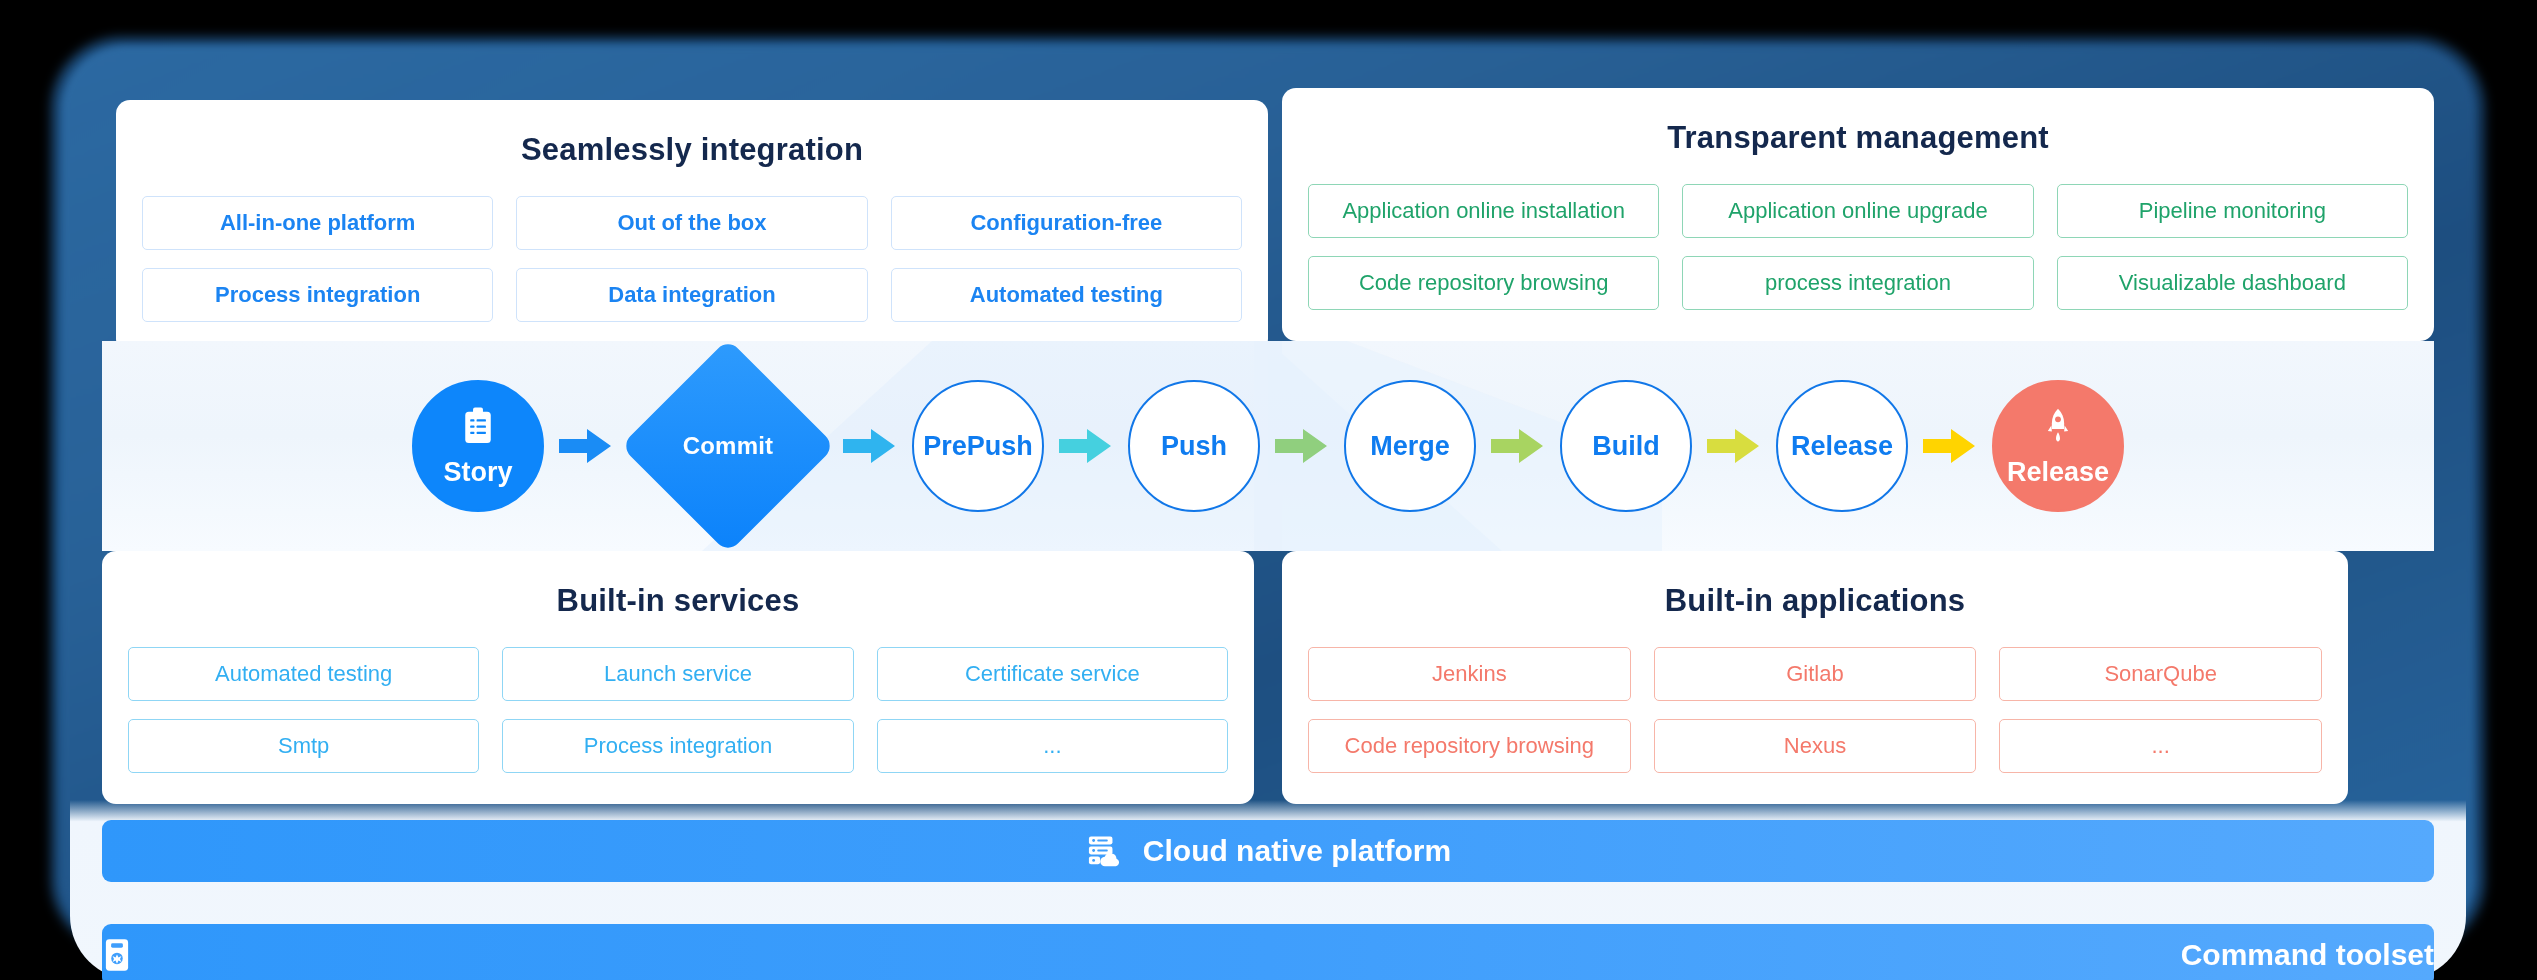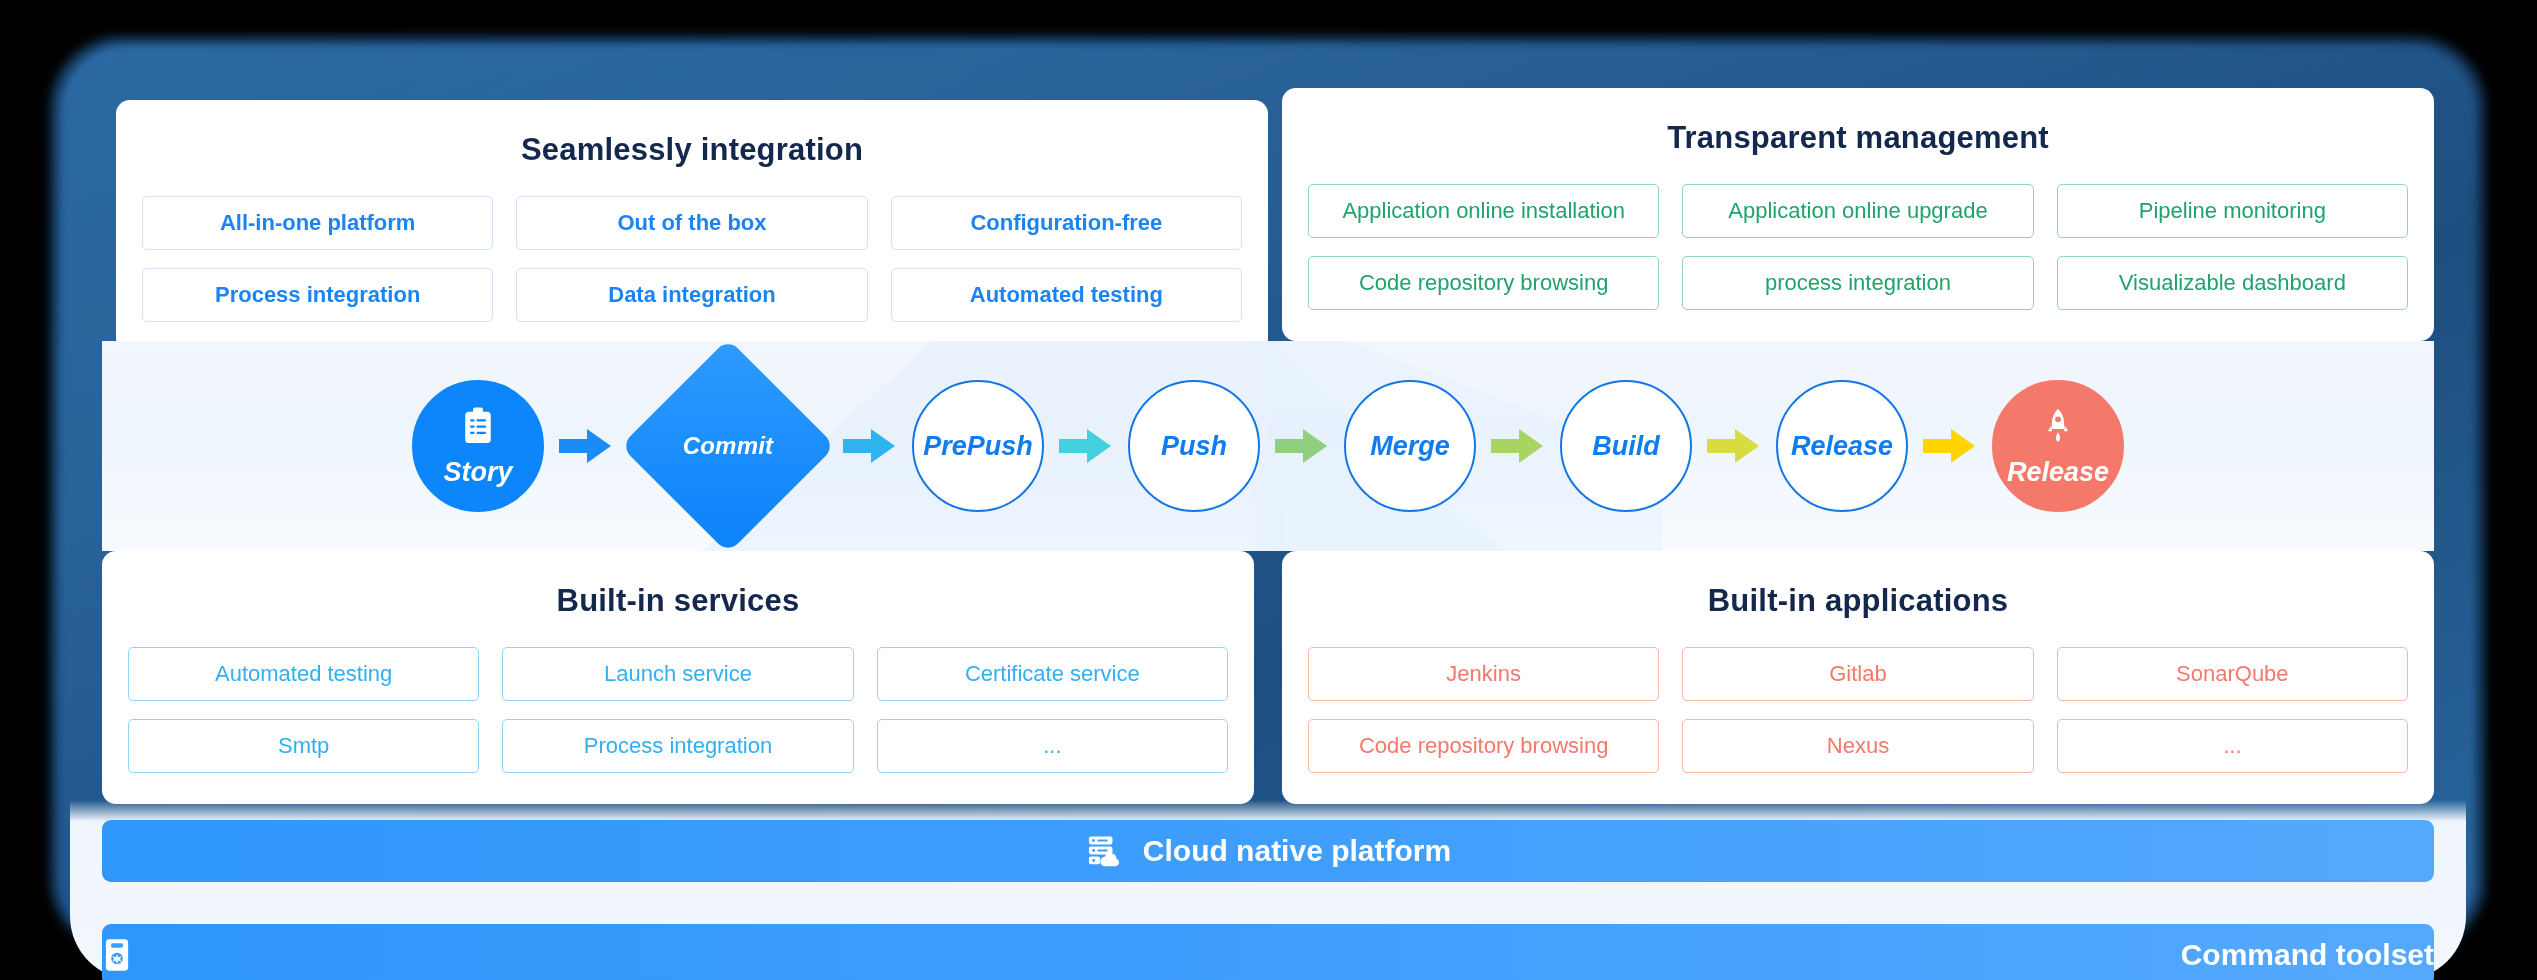--- a/index.html
+++ b/index.html
@@ -49,21 +49,21 @@
 
   
   .panel {
     position: absolute;
     background: #ffffff;
     border-radius: 14px;
   }
   .panel.tl { left: 14px;     top: 0;   width: 1152px; height: 253px; border-radius: 14px 14px 14px 14px; margin-top: 12px;}
   .panel.tr { left: 1180px;top: 0;   width: 1152px; height: 253px; }
   .panel.bl { left: 0;     top: 463px; width: 1152px; height: 253px; }
-  .panel.br { left: 1180px;top: 463px; width: 1152px; height: 253px; }
+  .panel.br { left: 1180px;top: 463px; width: 1066px; height: 253px; }
 
   .panel-title {
     text-align: center;
     color: #14284d;
     font-size: 31px;
     font-weight: 700;
     letter-spacing: .2px;
     padding-top: 32px;
   }
 
@@ -109,21 +109,20 @@
 
   .flow {
     position: absolute;
     left: 0; top: 0; right: 0; bottom: 0;
     display: flex;
     align-items: center;
     justify-content: center;
     gap: 0;
     padding-left: 230px;
     padding-right: 230px;
-    font-style: italic;
   }
   .node {
     flex: 0 0 auto;
     display: flex;
     align-items: center;
     justify-content: center;
     position: relative;
   }
   .circle {
     width: 132px; height: 132px;

